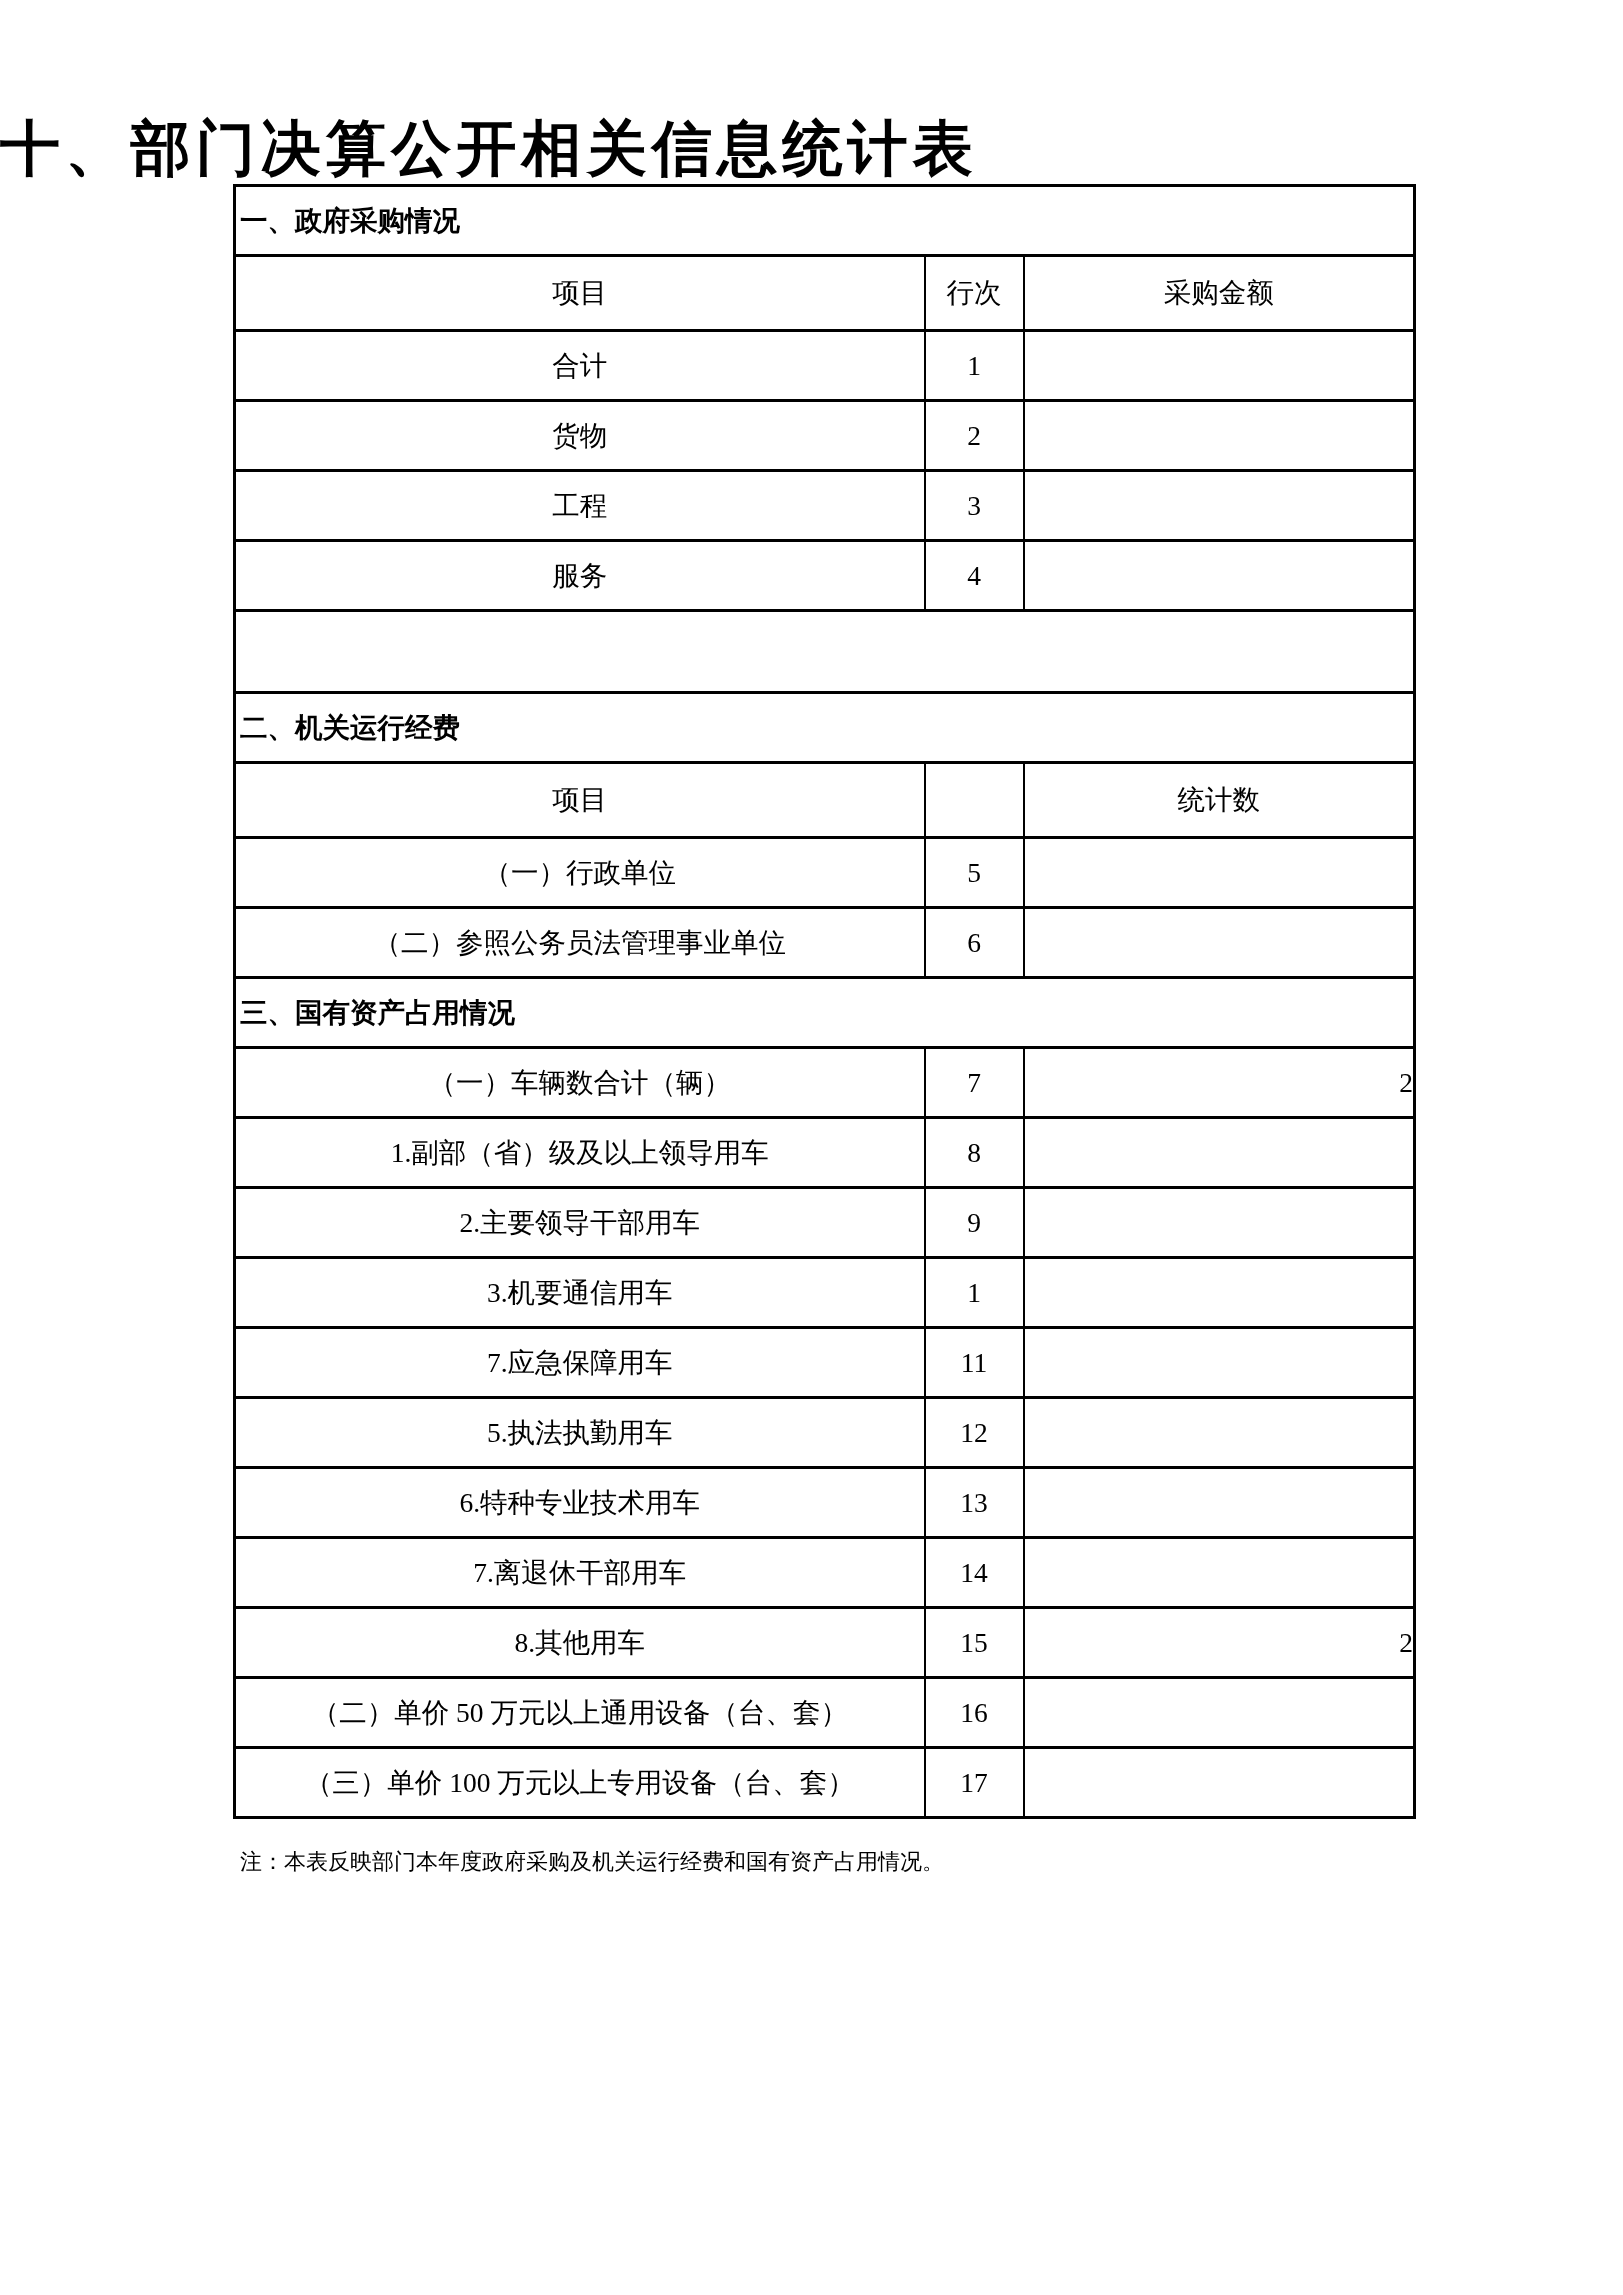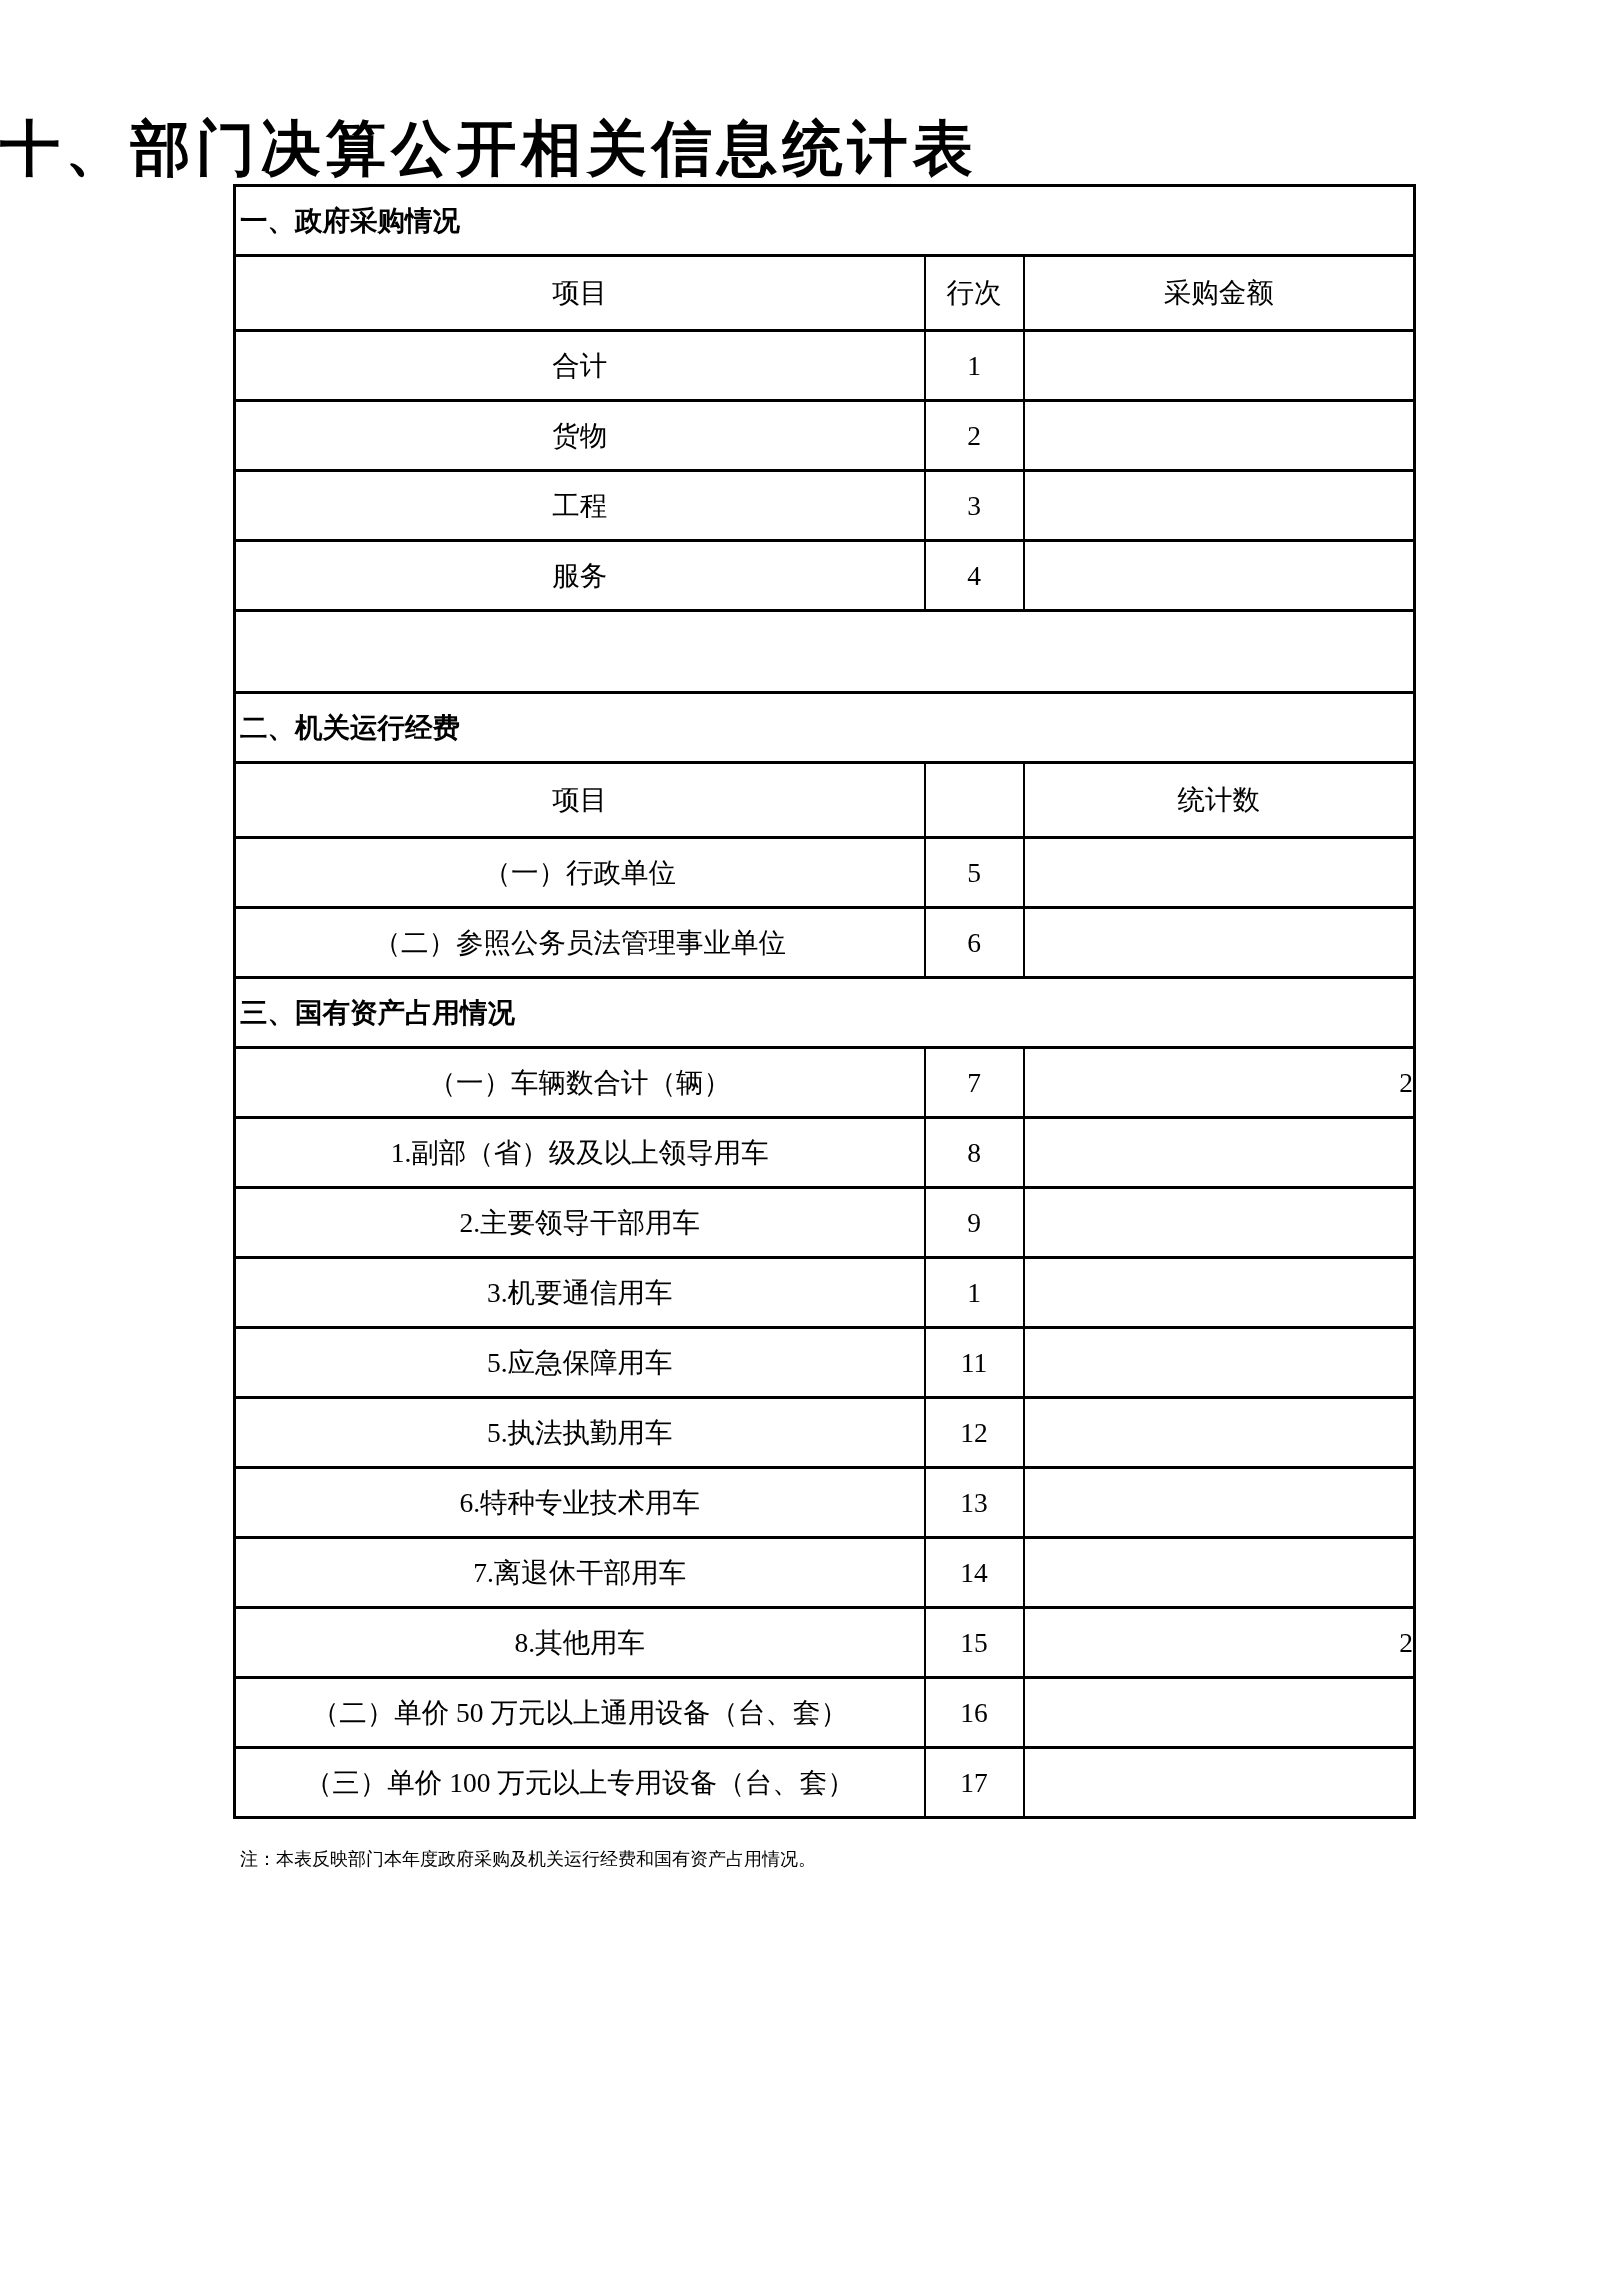--- a/index.html
+++ b/index.html
@@ -64,21 +64,21 @@
     border-left: 2px solid #000000;
     border-right: 2px solid #000000;
     text-align: center;
   }
   td.label-center { text-align: center; }
   td.label-left   { text-align: center; padding-left: 26px; }
   td.value-cell   { text-align: right; padding-right: 29px; }
   .foot-note {
     width: 1181px;
     margin: 27.5px 0 0 240px;
-    font-size: 18px;
+    font-size: 22px;
     text-align: left;
   }
 </style>
 </head>
 <body>
 
 <div class="page">
 
   <div class="doc-title">十、部门决算公开相关信息统计表</div>
 
@@ -159,21 +159,21 @@
         <td class="label-left">2.主要领导干部用车</td>
         <td class="c2">9</td>
         <td class="value-cell"></td>
       </tr>
       <tr class="data-row">
         <td class="label-left">3.机要通信用车</td>
         <td class="c2">1</td>
         <td class="value-cell"></td>
       </tr>
       <tr class="data-row">
-        <td class="label-left">5.应急保障用车</td>
+        <td class="label-left">7.应急保障用车</td>
         <td class="c2">11</td>
         <td class="value-cell"></td>
       </tr>
       <tr class="data-row">
         <td class="label-left">5.执法执勤用车</td>
         <td class="c2">12</td>
         <td class="value-cell"></td>
       </tr>
       <tr class="data-row">
         <td class="label-left">6.特种专业技术用车</td>

